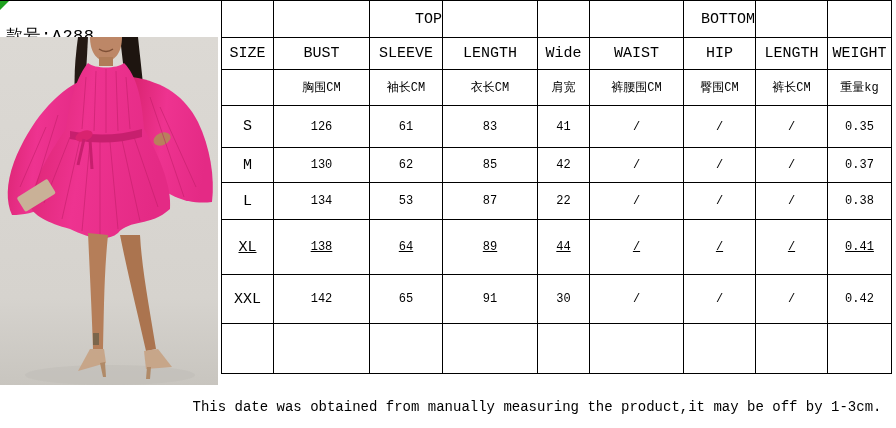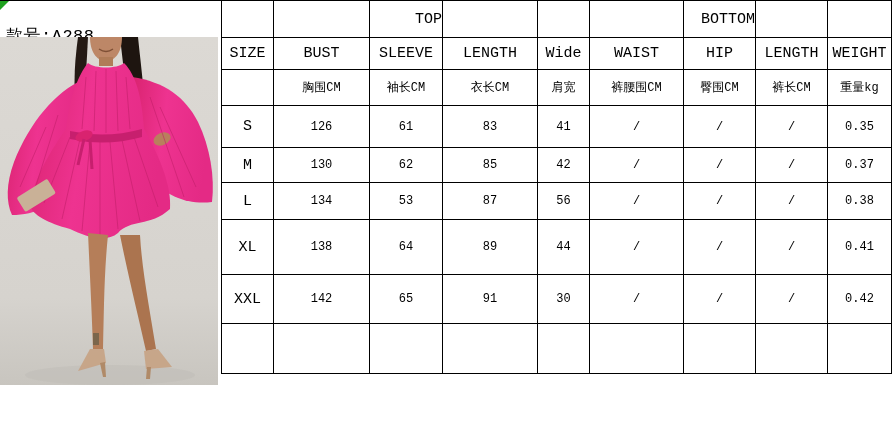--- a/index.html
+++ b/index.html
@@ -27,21 +27,21 @@
     font-size:15px;
   }
   .size-table td.num{font-size:12px;}
   .size-table td.cn{font-size:12px;}
   tr.r-grp td{height:36px;text-align:right;}
   tr.r-en  td{height:31px;}
   tr.r-cn  td{height:35px;}
   tr.r-s   td{height:41px;}
   tr.r-m   td{height:34px;}
   tr.r-l   td{height:36px;}
-  tr.r-xl  td{height:54px;}
+  tr.r-xl  td{height:54px;text-decoration:underline;}
   tr.r-xxl td{height:48px;}
   tr.r-empty td{height:49px;}
   .size-col{font-size:16px;}
   
   .footer-note{
     position:absolute;left:180px;top:399px;width:714px;text-align:center;
     font-size:14px;letter-spacing:0px;
     font-family:"Liberation Mono","DejaVu Sans Mono",monospace;
   }
 </style>
@@ -198,21 +198,21 @@
         <td class="num">/</td>
         <td class="num">/</td>
         <td class="num">/</td>
         <td class="num">0.37</td>
       </tr>
       <tr class="r-l">
         <td class="size-col">L</td>
         <td class="num">134</td>
         <td class="num">53</td>
         <td class="num">87</td>
-        <td class="num">56</td>
+        <td class="num">22</td>
         <td class="num">/</td>
         <td class="num">/</td>
         <td class="num">/</td>
         <td class="num">0.38</td>
       </tr>
       <tr class="r-xl">
         <td class="size-col">XL</td>
         <td class="num">138</td>
         <td class="num">64</td>
         <td class="num">89</td>
@@ -240,14 +240,15 @@
         <td></td>
         <td></td>
         <td></td>
         <td></td>
         <td></td>
         <td></td>
       </tr>
     </tbody>
   </table>
 
+  <div class="footer-note">This date was obtained from manually measuring the product,it may be off by 1-3cm.</div>
 
 </div>
 
 </body></html>

